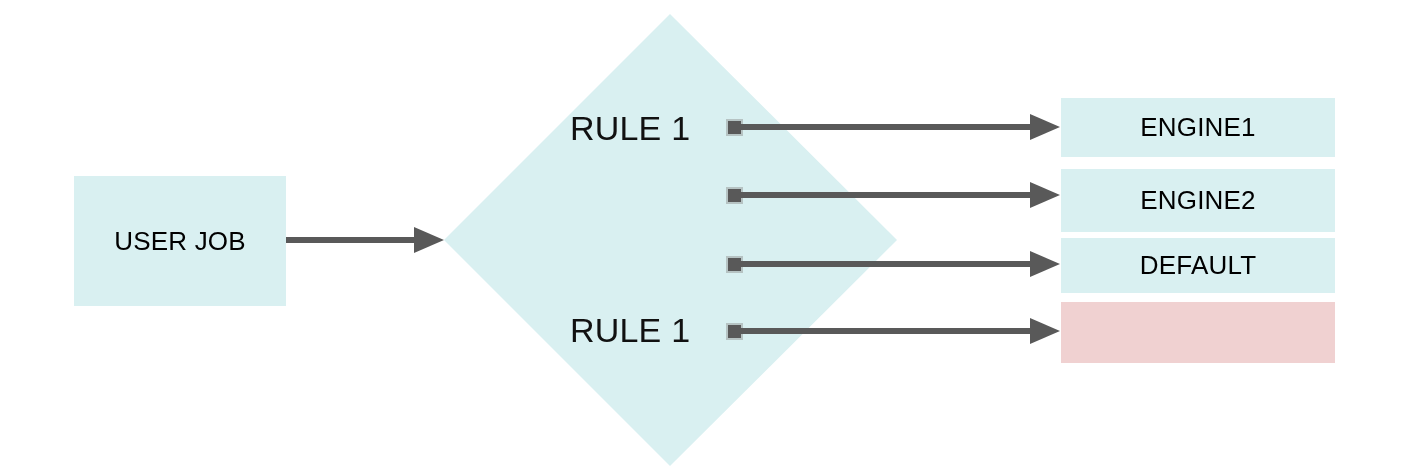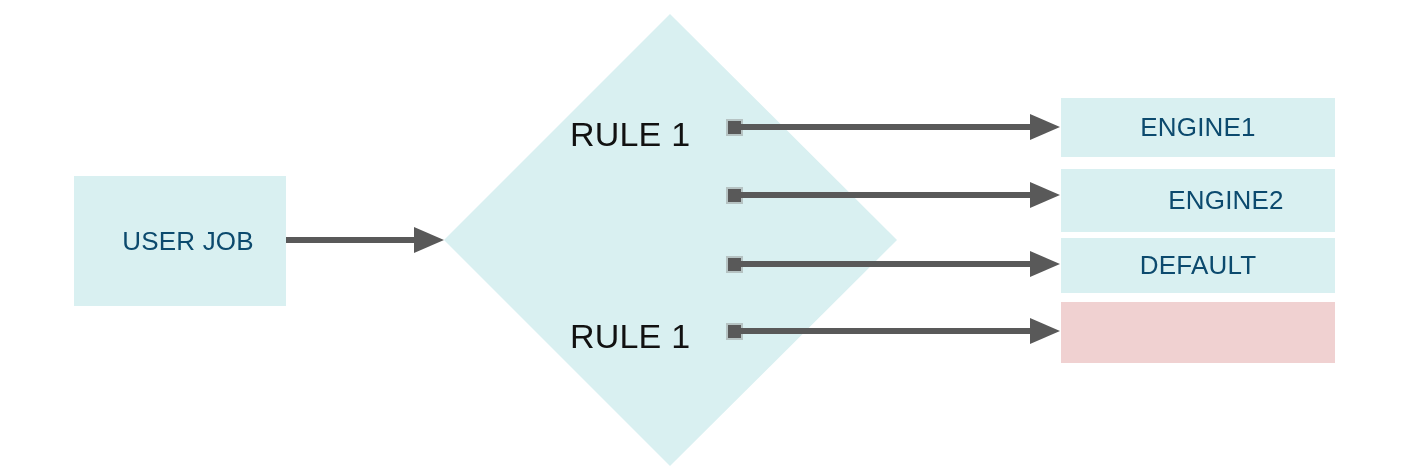--- a/index.html
+++ b/index.html
@@ -24,56 +24,54 @@
     left: 0;
     top: 0;
     width: 1406px;
     height: 476px;
   }
   .node-label {
     position: absolute;
     display: flex;
     align-items: center;
     justify-content: center;
-    color: #0c4a6e;
+    color: #000000;
     white-space: nowrap;
     letter-spacing: 0.2px;
   }
   
   #node-user-job {
     left: 74px;
     top: 176px;
     width: 212px;
     height: 130px;
     font-size: 26px;
-    margin-left: 8px;
   }
   
   .rule-label {
     position: absolute;
     justify-content: flex-start;
     left: 570px;
     width: 150px;
     height: 42px;
     font-size: 34px;
     color: #111111;
-    margin-top: 6px;
   }
   #rule-label-0 { top: 107px; }
   #rule-label-1 { top: 174px; }
   #rule-label-2 { top: 243px; }
   #rule-label-3 { top: 309px; }
   
   .target-label {
     left: 1061px;
     width: 274px;
     font-size: 26px;
   }
   #target-label-0 { top: 98px;  height: 59px; }
-  #target-label-1 { top: 169px; height: 63px; padding-left: 28px; }
+  #target-label-1 { top: 169px; height: 63px; }
   #target-label-2 { top: 238px; height: 55px; }
   #target-label-3 { top: 302px; height: 61px; }
 </style>
 </head>
 <body>
 
 <div id="diagram-canvas">
 
   <svg id="diagram-svg" viewBox="0 0 1406 476" xmlns="http://www.w3.org/2000/svg">
 

